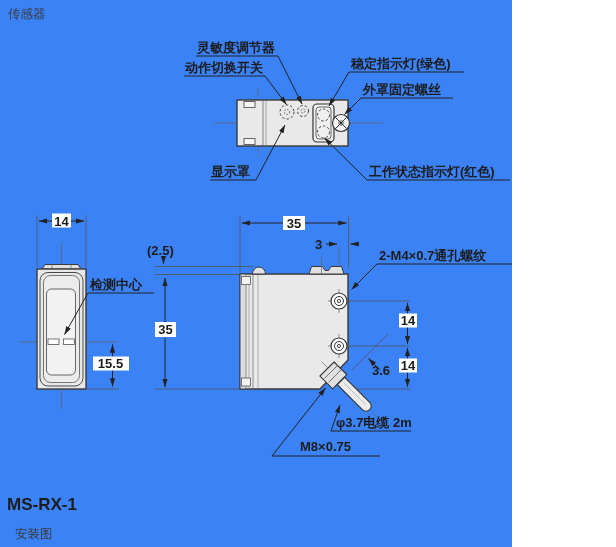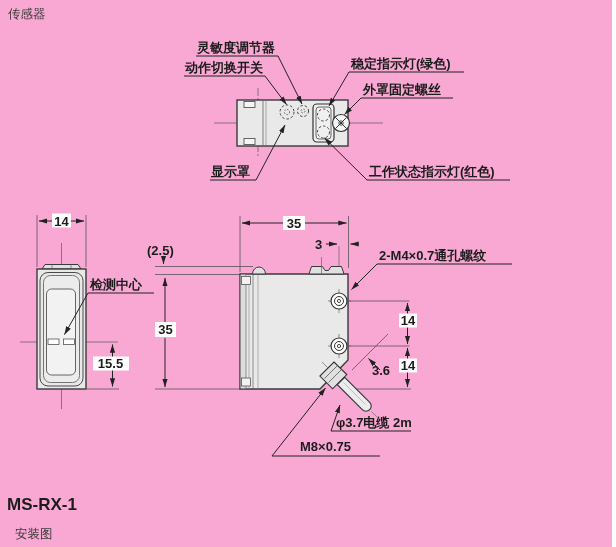--- a/index.html
+++ b/index.html
@@ -1,16 +1,16 @@
 <!DOCTYPE html>
 <html><head>
 <meta charset="utf-8">
 <style>
   html,body{margin:0;padding:0;background:#ffffff;}
-  .page{position:relative;width:612px;height:547px;background:#f9a8d4;overflow:hidden;
+  .page{position:relative;width:512px;height:547px;background:#3b82f6;overflow:hidden;
         font-family:"Liberation Sans","DejaVu Sans",sans-serif;}
   svg text{font-family:"Liberation Sans","DejaVu Sans",sans-serif;fill:#1c1c1c;}
   text.lbl{font-size:13px;font-weight:bold;}
   text.dim{font-size:13px;font-weight:bold;}
   text.hdr{font-size:12.5px;fill:#3a3a3a;}
   text.model{font-size:17px;font-weight:bold;}
   text.caption{font-size:12.5px;fill:#3a3a3a;}
 </style>
 </head>
 <body>

